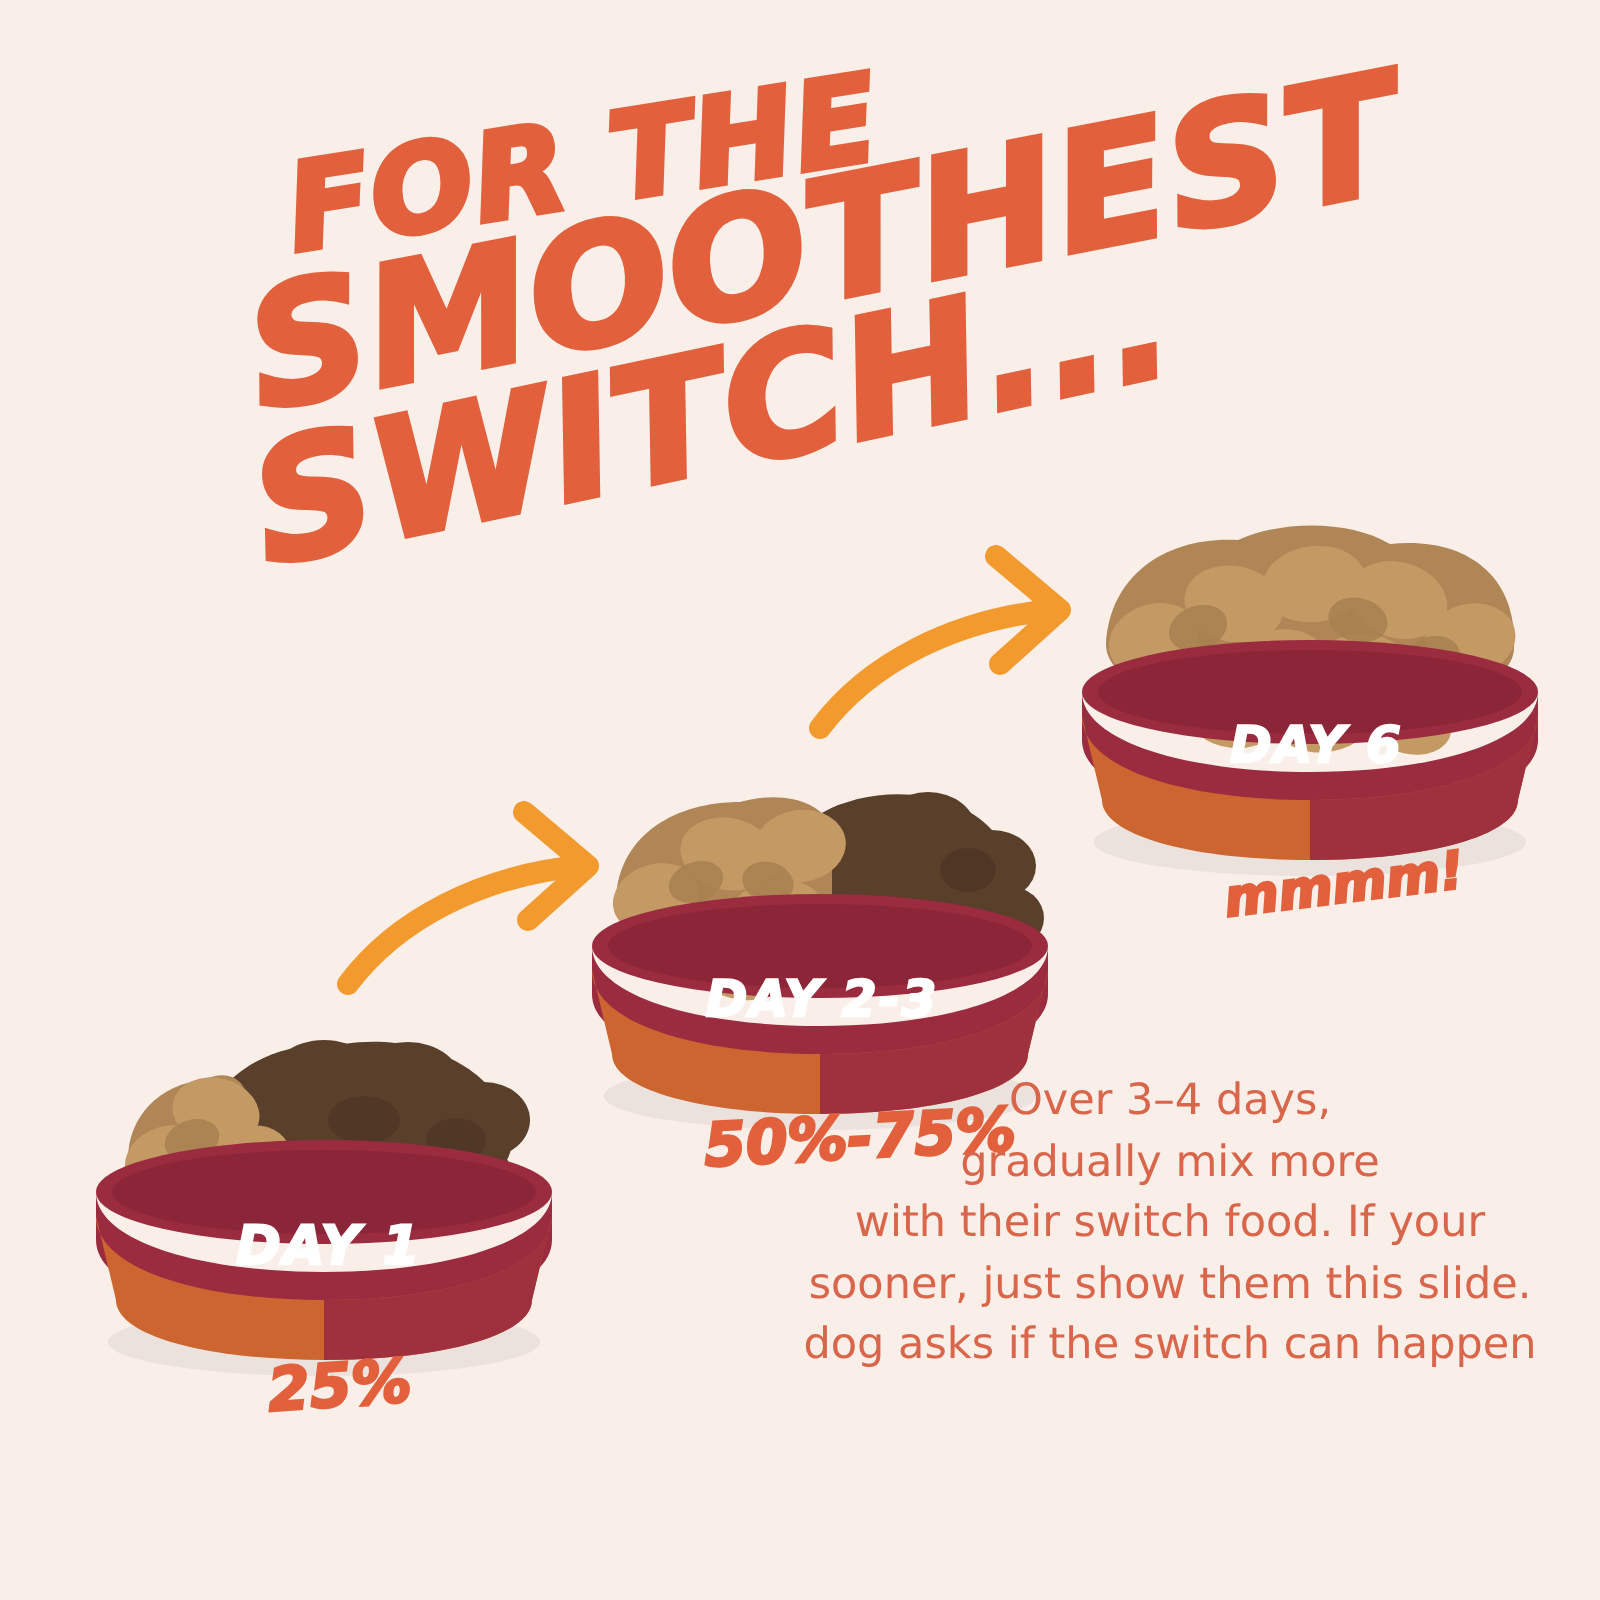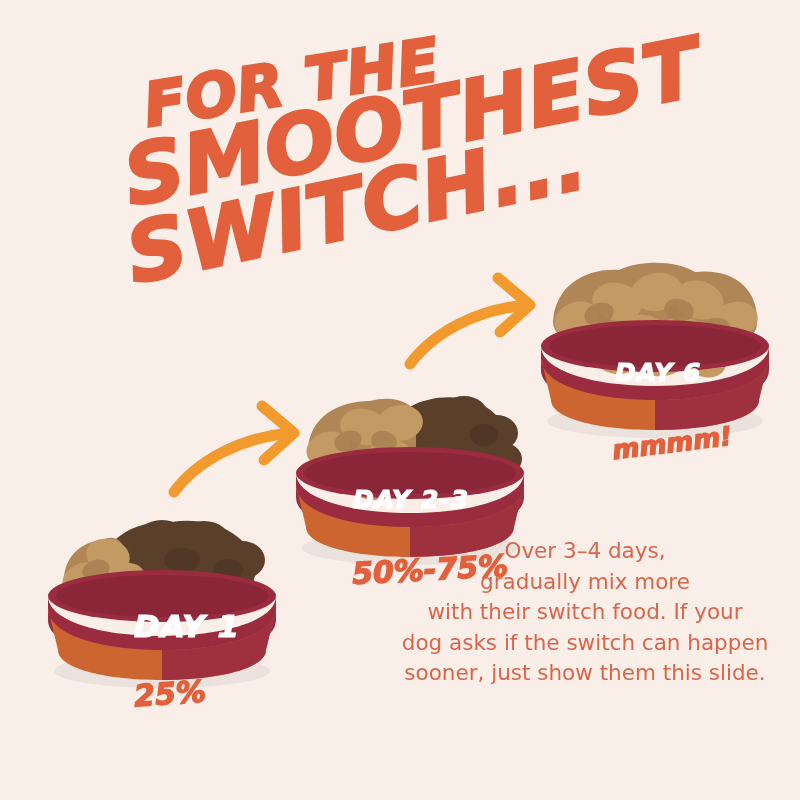--- a/index.html
+++ b/index.html
@@ -284,25 +284,25 @@
 
       <path d="M8 88 C 8 112, 58 128, 122 128 C 186 128, 236 112, 236 88
                L 236 112 C 236 136, 186 152, 122 152 C 58 152, 8 136, 8 112 Z" fill="#9b2b3f"></path>
       <ellipse cx="122" cy="88" rx="114" ry="26" fill="#9b2b3f"></ellipse>
       <path d="M8 100 C 8 126, 58 142, 122 142 C 186 142, 236 126, 236 100
                L 226 142 C 226 160, 180 172, 122 172 C 64 172, 18 160, 18 142 Z" fill="#cd6530"></path>
       <path d="M122 142 C 186 142, 236 126, 236 100 L 226 142
                C 226 160, 180 172, 122 172 Z" fill="#9b2b3f" opacity="0.92"></path>
       <ellipse cx="122" cy="88" rx="106" ry="21" fill="#7d2233" opacity="0.55"></ellipse>
     </svg>
-    <div class="day-label" style="left:94px; top:100px; width:90px; font-size:31px;font-style:italic;">DAY 1</div>
+    <div class="day-label" style="left:78px; top:100px; width:90px; font-size:27px;font-style:italic;">DAY 1</div>
   </div>
   <div class="pct pct-25">25%</div>
 
   <div class="paragraph">
     <div>Over 3–4 days,</div>
     <div>gradually mix more</div>
     <div>with their switch food. If your</div>
+    <div>sooner, just show them this slide.</div>
     <div>dog asks if the switch can happen</div>
-    <div>sooner, just show them this slide.</div>
   </div>
 
 </div>
 
 </body></html>

